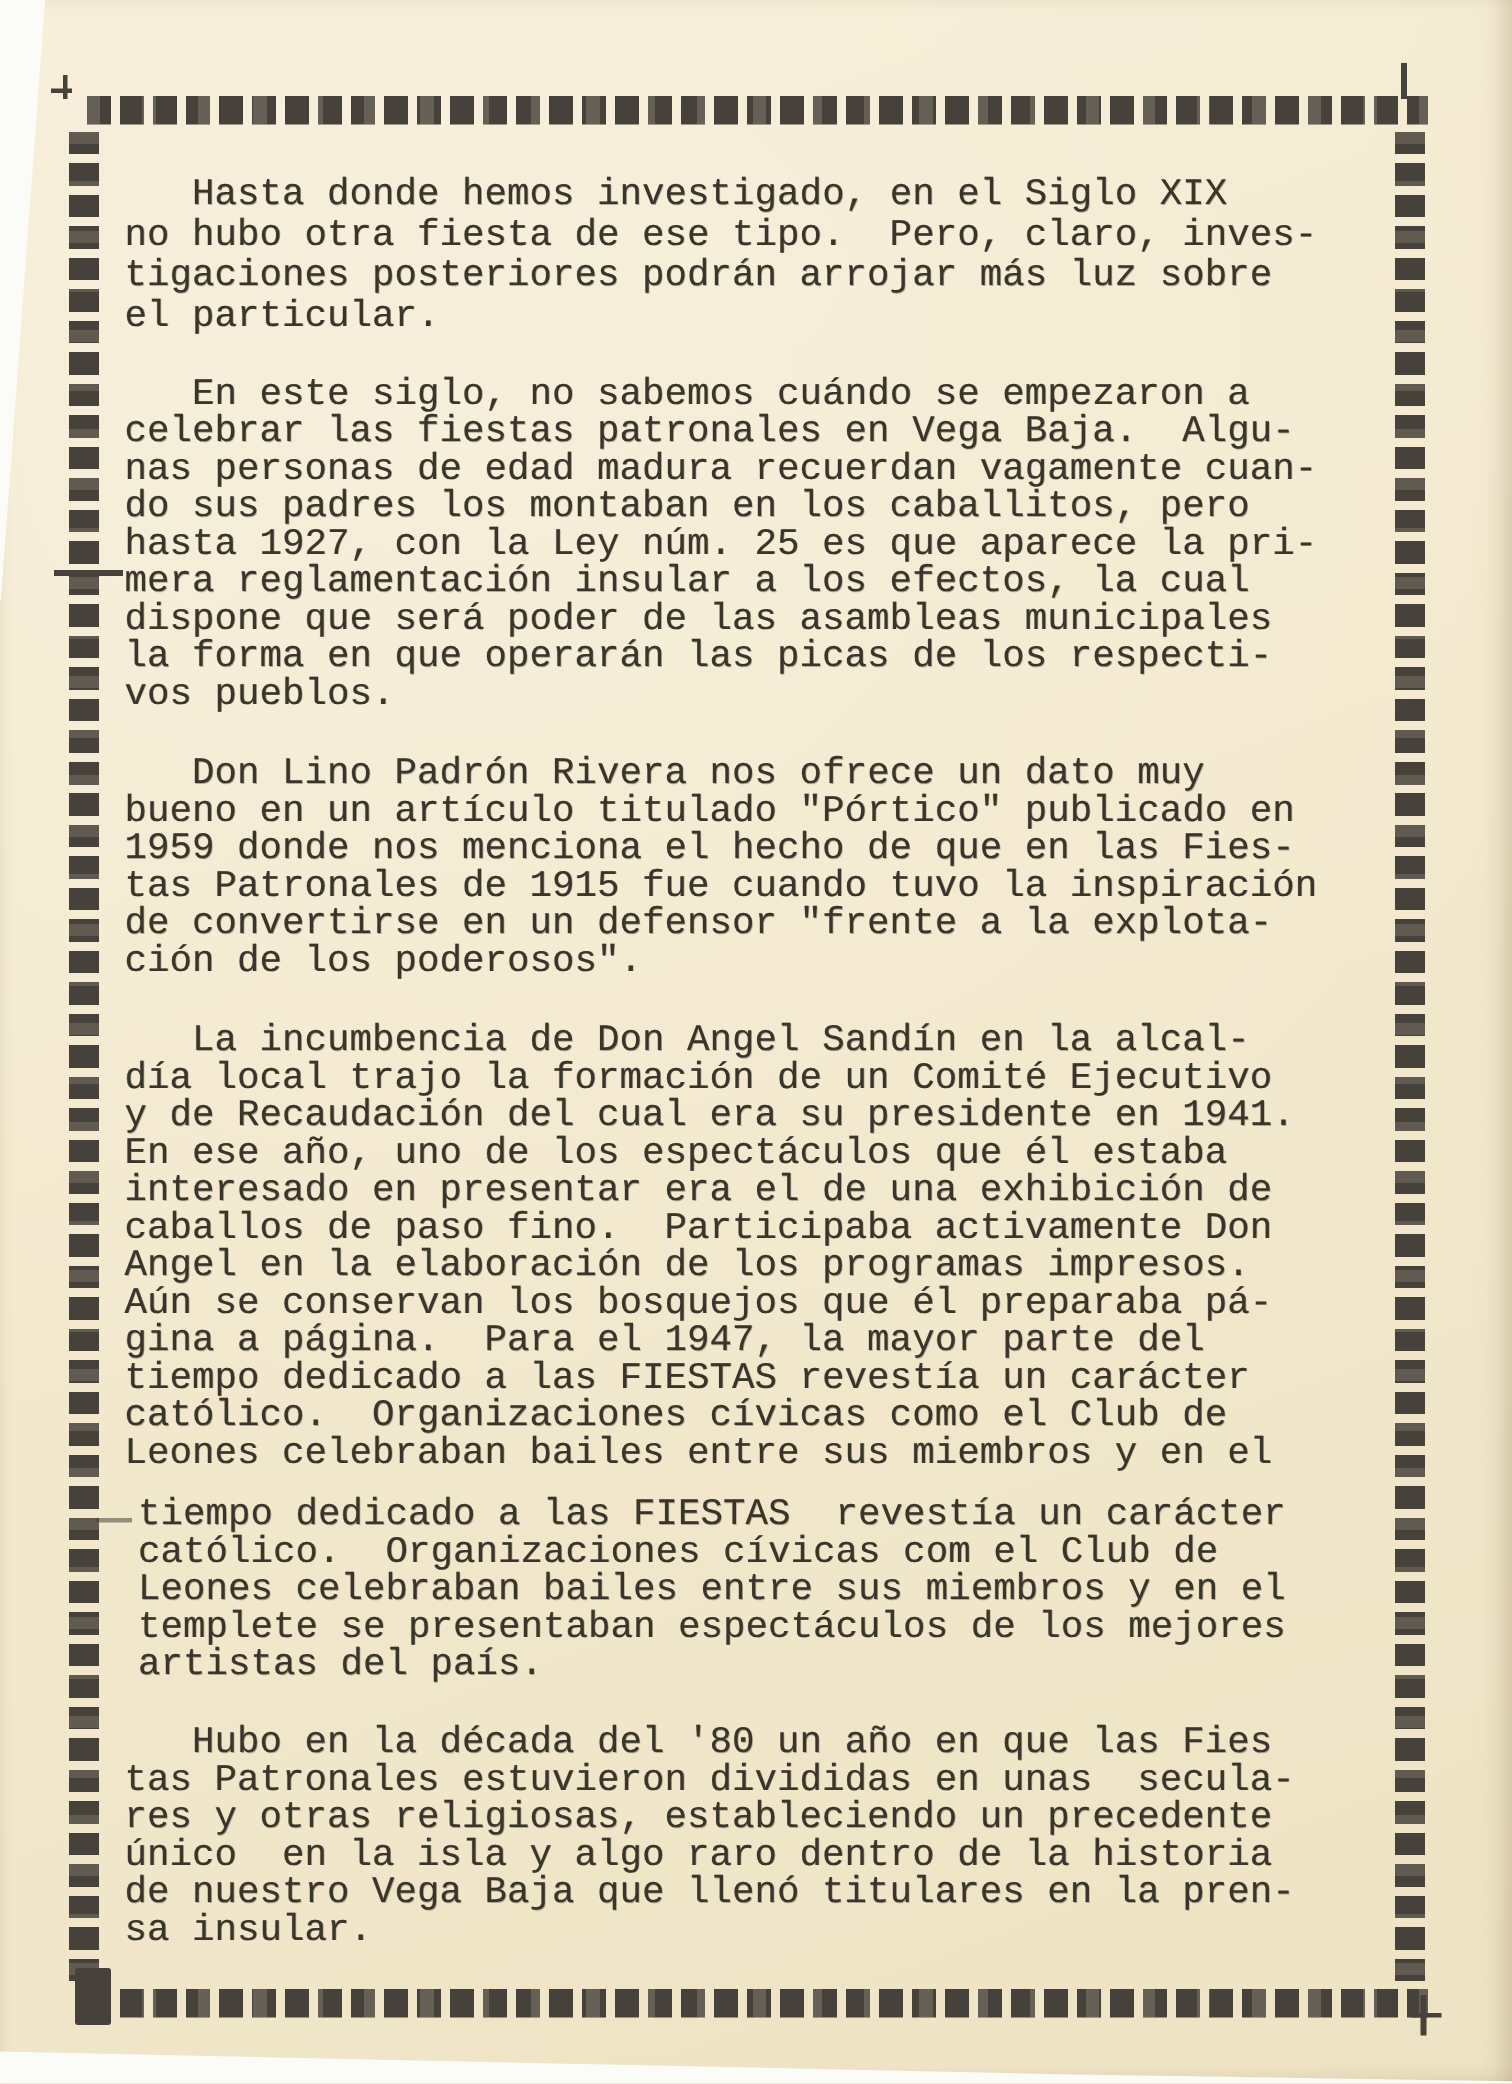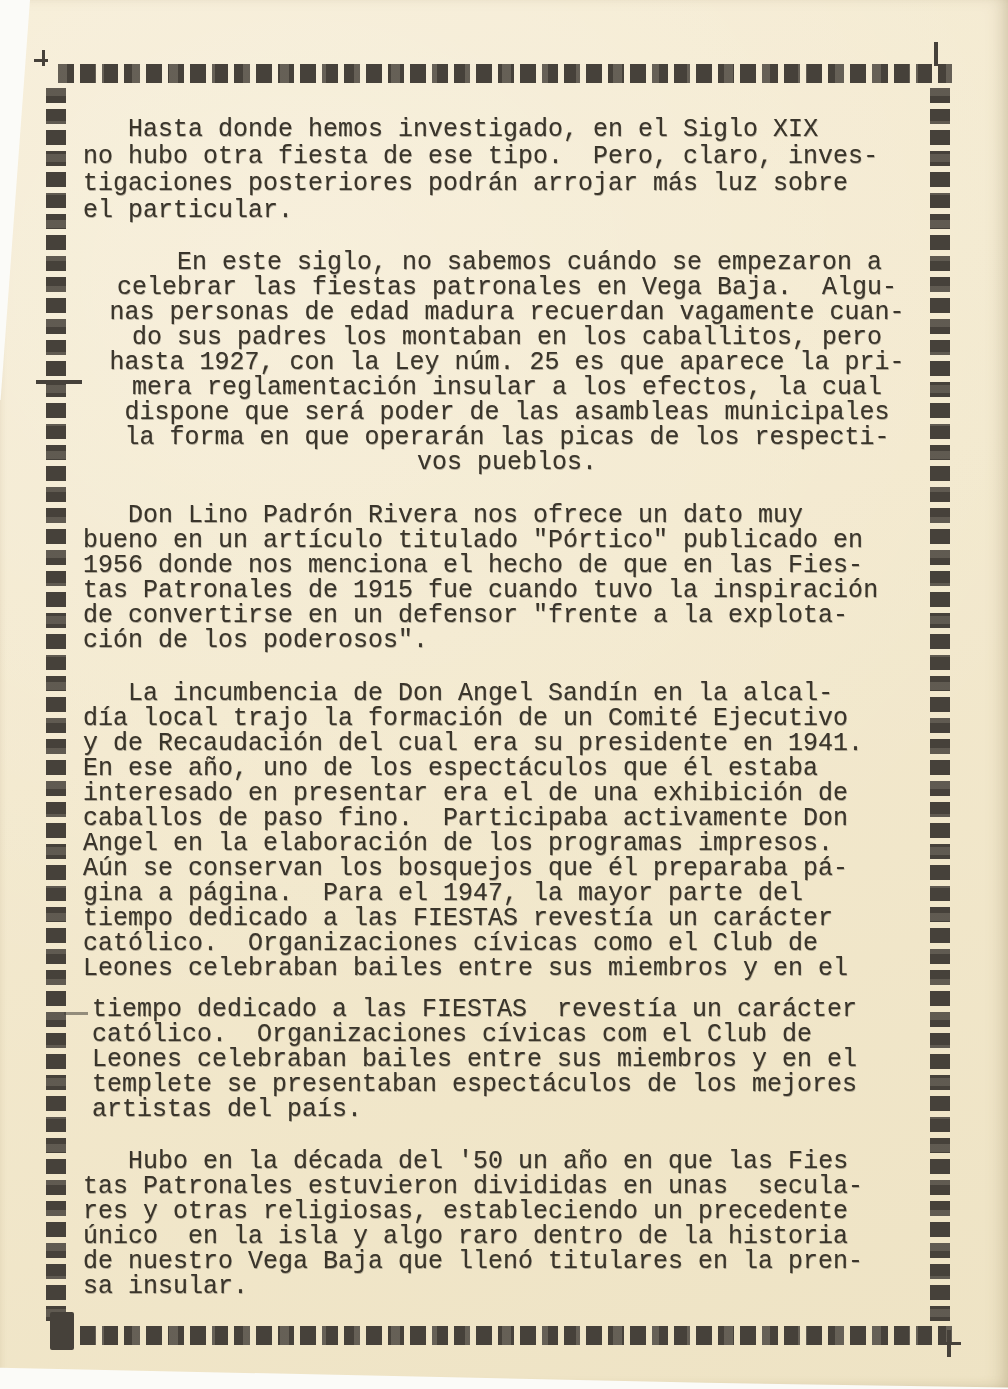--- a/index.html
+++ b/index.html
@@ -75,21 +75,21 @@
     font-size: 25px;
     color: var(--ink, #3a352b);
     text-shadow: 0.5px 0.5px 0 rgba(56,52,44,0.35), -0.3px 0 0 rgba(56,52,44,0.22);
   }
   .para {
     margin: 0;
     white-space: pre-wrap;
     line-height: 25px;
   }
   .para.p1 { line-height: 27px; }
-  .para.p2 { margin-top: 26px; text-align: center; }
+  .para.p2 { margin-top: 26px; }
   .para.p3 { margin-top: 28px; }
   .para.p4 { margin-top: 28px; font-family: Liberation Mono, monospace; }
   .para.p5 { margin-top: 16px; padding-left: 9px; }
   .para.p6 { margin-top: 27px; }
 </style>
 </head>
 <body>
 
 <div class="canvas">
   <div class="page">
@@ -117,42 +117,42 @@
 celebrar las fiestas patronales en Vega Baja.  Algu-
 nas personas de edad madura recuerdan vagamente cuan-
 do sus padres los montaban en los caballitos, pero
 hasta 1927, con la Ley núm. 25 es que aparece la pri-
 mera reglamentación insular a los efectos, la cual
 dispone que será poder de las asambleas municipales
 la forma en que operarán las picas de los respecti-
 vos pueblos.</p>
       <p class="para p3">   Don Lino Padrón Rivera nos ofrece un dato muy
 bueno en un artículo titulado "Pórtico" publicado en
-1956 donde nos menciona el hecho de que en las Fies-
+1959 donde nos menciona el hecho de que en las Fies-
 tas Patronales de 1915 fue cuando tuvo la inspiración
 de convertirse en un defensor "frente a la explota-
 ción de los poderosos".</p>
       <p class="para p4">   La incumbencia de Don Angel Sandín en la alcal-
 día local trajo la formación de un Comité Ejecutivo
 y de Recaudación del cual era su presidente en 1941.
 En ese año, uno de los espectáculos que él estaba
 interesado en presentar era el de una exhibición de
 caballos de paso fino.  Participaba activamente Don
 Angel en la elaboración de los programas impresos.
 Aún se conservan los bosquejos que él preparaba pá-
 gina a página.  Para el 1947, la mayor parte del
 tiempo dedicado a las FIESTAS revestía un carácter
 católico.  Organizaciones cívicas como el Club de
 Leones celebraban bailes entre sus miembros y en el</p>
       <p class="para p5">tiempo dedicado a las FIESTAS  revestía un carácter
 católico.  Organizaciones cívicas com el Club de
 Leones celebraban bailes entre sus miembros y en el
 templete se presentaban espectáculos de los mejores
 artistas del país.</p>
-      <p class="para p6">   Hubo en la década del '50 un año en que las Fies
+      <p class="para p6">   Hubo en la década del '80 un año en que las Fies
 tas Patronales estuvieron divididas en unas  secula-
 res y otras religiosas, estableciendo un precedente
 único  en la isla y algo raro dentro de la historia
 de nuestro Vega Baja que llenó titulares en la pren-
 sa insular.</p>
     </div>
 
     <div class="edge-wedge-tl"></div>
     <div class="edge-strip-bottom"></div>
   </div>

